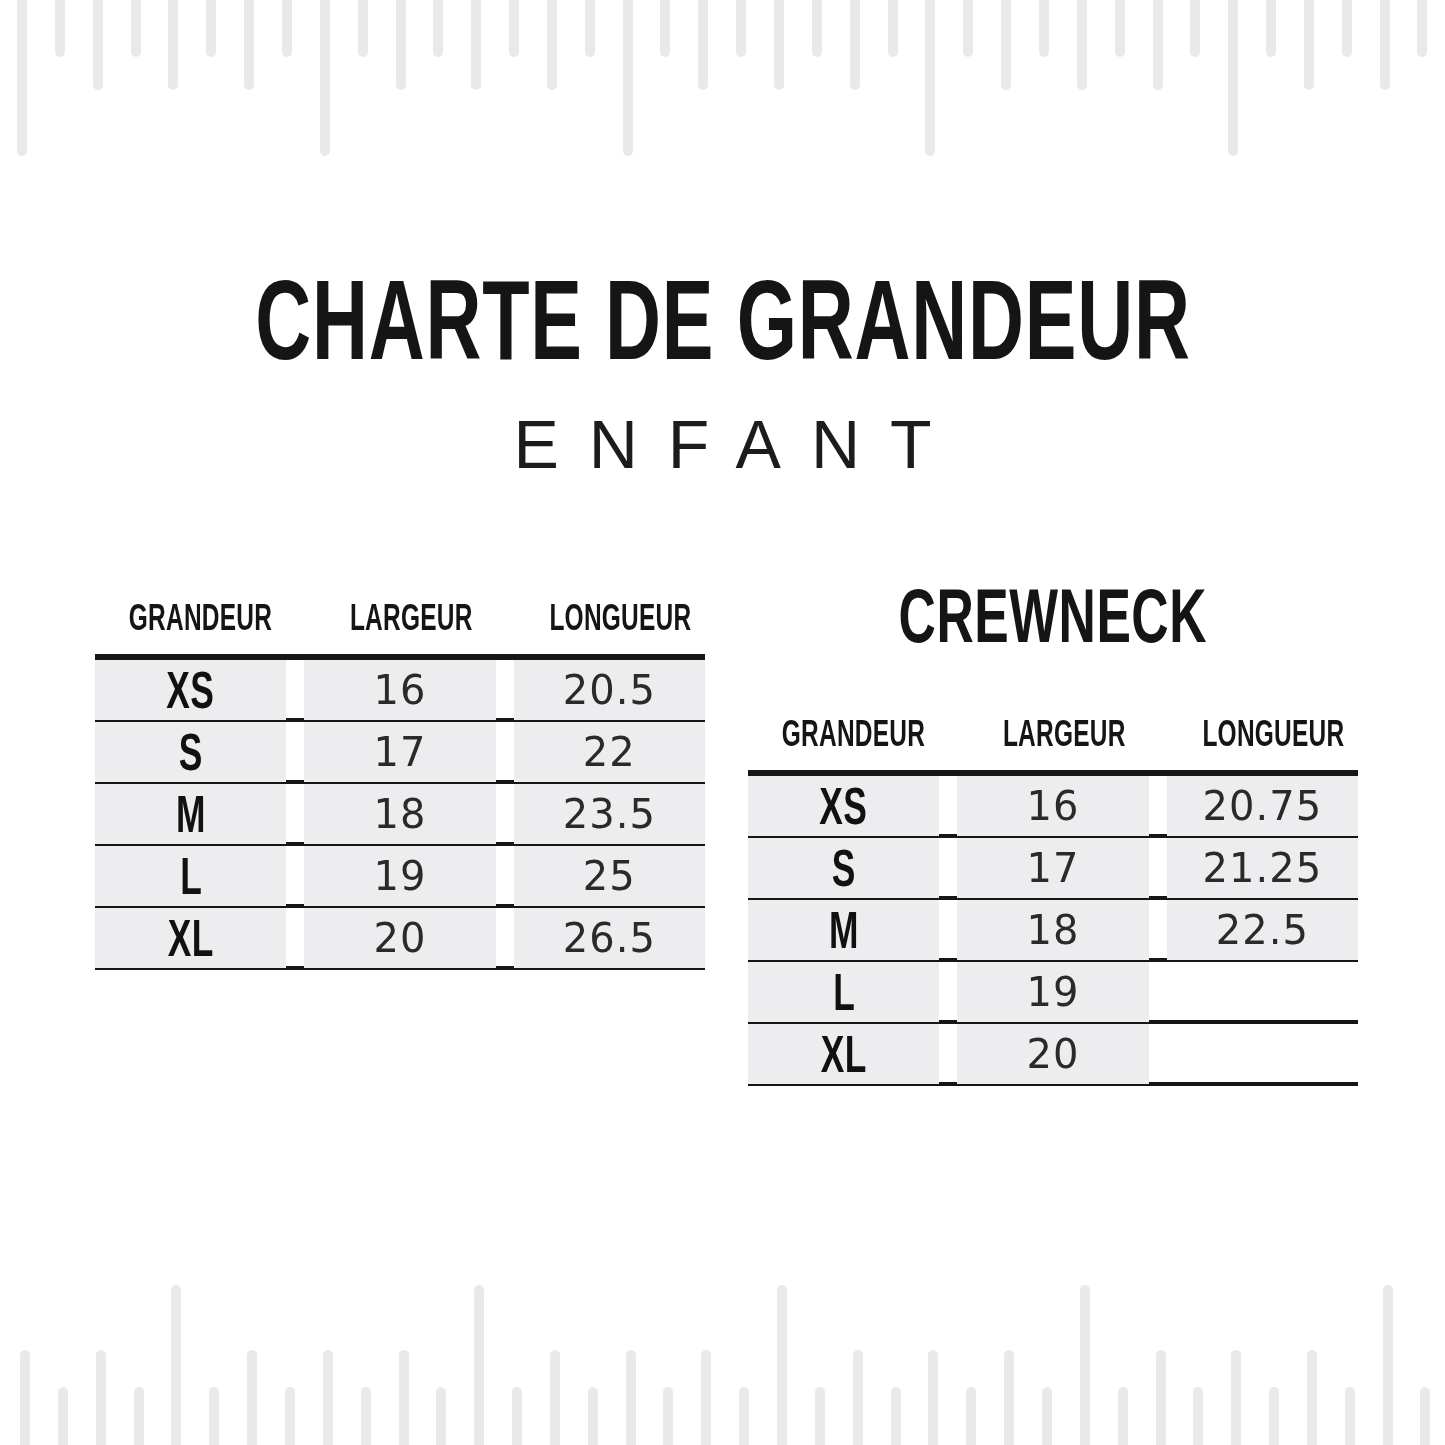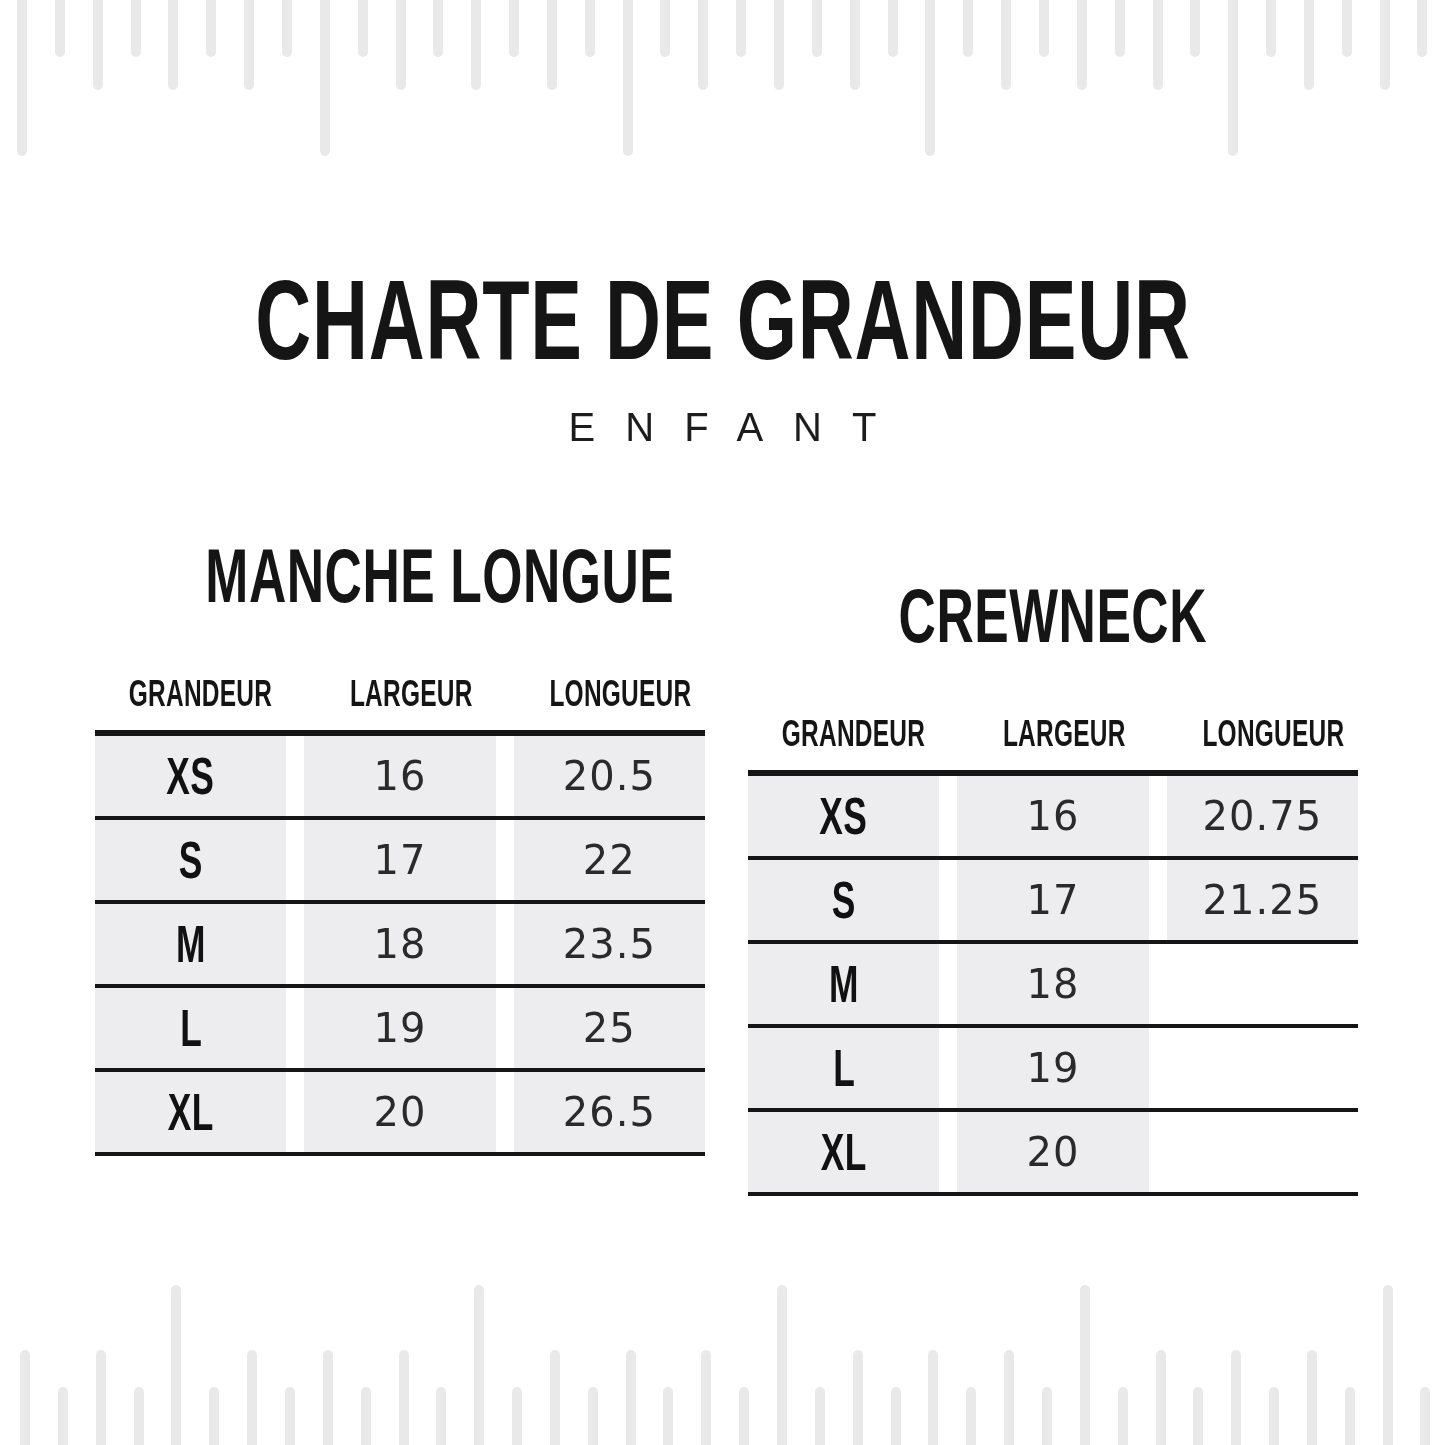--- a/index.html
+++ b/index.html
@@ -34,21 +34,21 @@
   
   .page-header { position: absolute; top: 263px; left: 0; width: 100%; text-align: center; }
   .page-title {
     font-size: 114px;
     line-height: 1.0;
     font-weight: 700;
     color: #151515;
   }
   .page-subtitle {
     margin-top: 28px;
-    font-size: 40px;
+    font-size: 68px;
     font-weight: 400;
     letter-spacing: 30px;
     padding-left: 30px;
     color: #1c1c1c;
   }
 
   
   .size-table { position: absolute; top: 538px; width: 610px; }
   .size-table.left { left: 95px; }
   .size-table.right { left: 748px; margin-top: 40px; }
@@ -71,21 +71,21 @@
   }
   .th {
     text-align: center;
     font-size: 36px;
     font-weight: 700;
     color: #151515;
   }
 
   .rows { border-top: 6px solid var(--line-color, #161616); }
   .row {
-    height: 84px;
+    height: 62px;
     display: grid;
     grid-template-columns: 1fr 1fr 1fr;
     column-gap: 18px;
     border-bottom: 4px solid var(--line-color, #161616);
   }
   .cell {
     background: var(--cell-bg, #ededef);
     display: flex;
     align-items: center;
     justify-content: center;
@@ -178,21 +178,20 @@
       <div class="tick" style="left: 1382.6px; width: 10px; height: 160px;"></div>
       <div class="tick" style="left: 1420.45px; width: 10px; height: 58px;"></div>
     </div>
 
   <header class="page-header">
     <h1 class="page-title"><span class="cond">CHARTE DE GRANDEUR</span></h1>
     <div class="page-subtitle">ENFANT</div>
   </header>
 
   <section class="size-table left">
-    <h2 class="table-title"><span class="cond">MANCHE LONGUE</span></h2>
     <div class="thead">
       <div class="th"><span class="cond">GRANDEUR</span></div>
       <div class="th"><span class="cond">LARGEUR</span></div>
       <div class="th"><span class="cond">LONGUEUR</span></div>
     </div>
     <div class="rows">
         <div class="row">
           <div class="cell cell-size">
             <span class="cond">XS</span>
           </div>
@@ -280,20 +279,23 @@
             <span>21.25</span>
           </div>
         </div>
         <div class="row">
           <div class="cell cell-size">
             <span class="cond">M</span>
           </div>
           <div class="cell cell-num">
             <span>18</span>
           </div>
+          <div class="cell cell-num">
+            <span>22.5</span>
+          </div>
         </div>
         <div class="row">
           <div class="cell cell-size">
             <span class="cond">L</span>
           </div>
           <div class="cell cell-num">
             <span>19</span>
           </div>
         </div>
         <div class="row">

